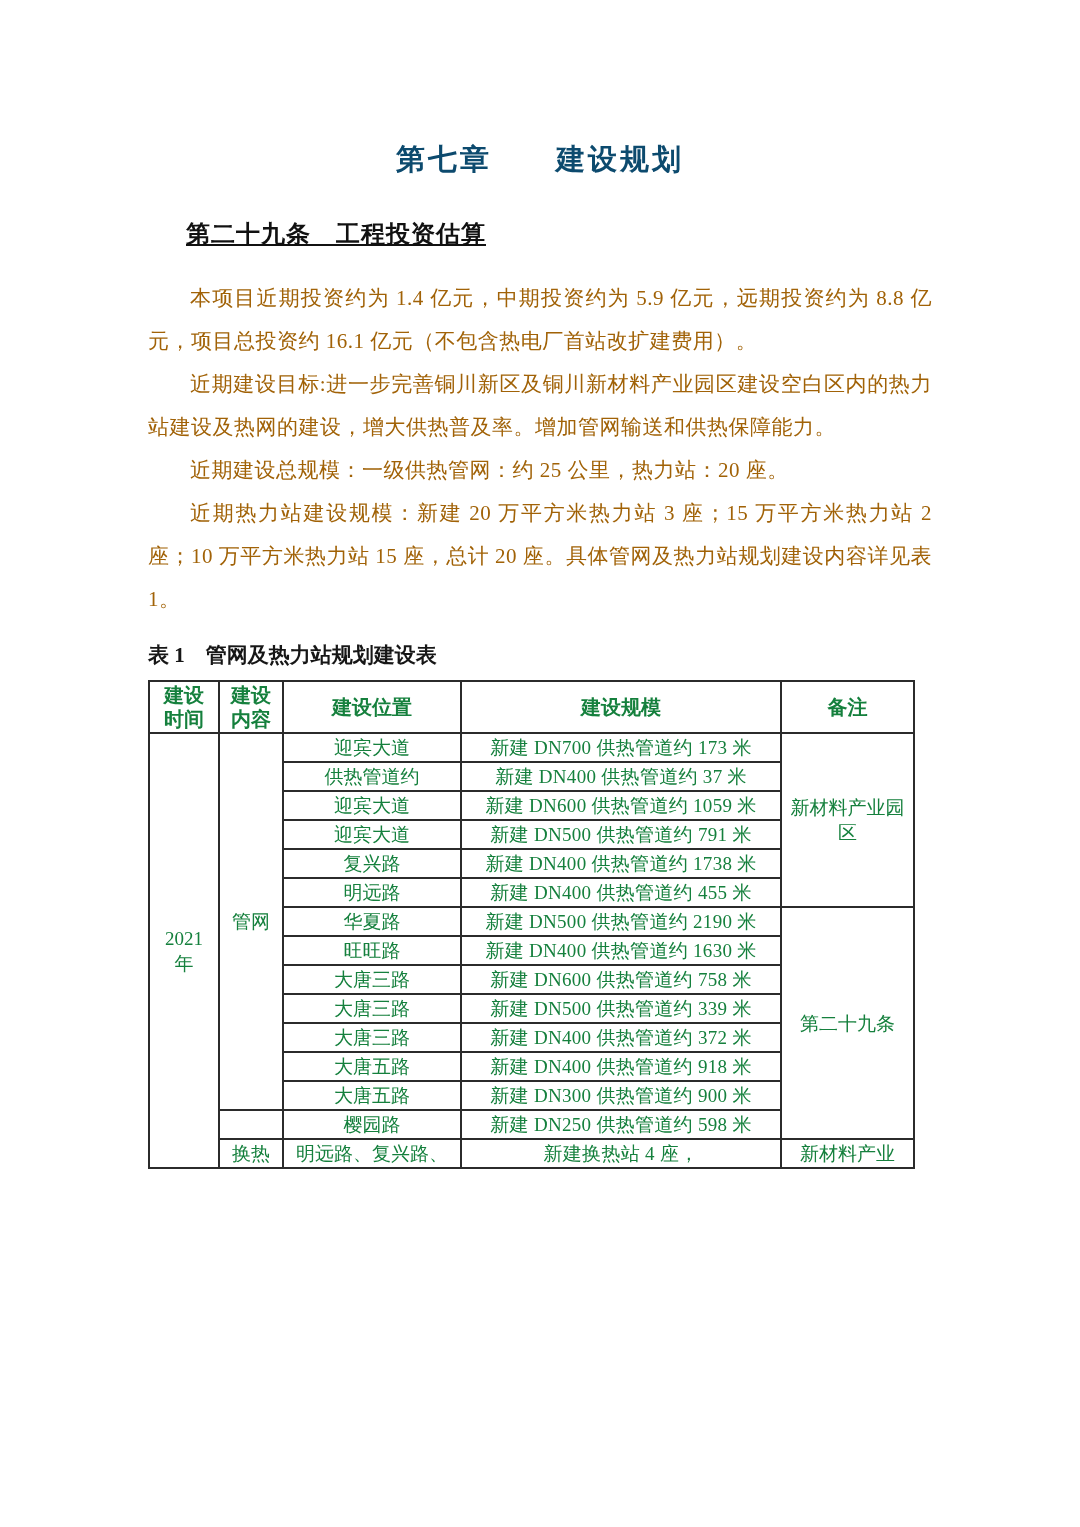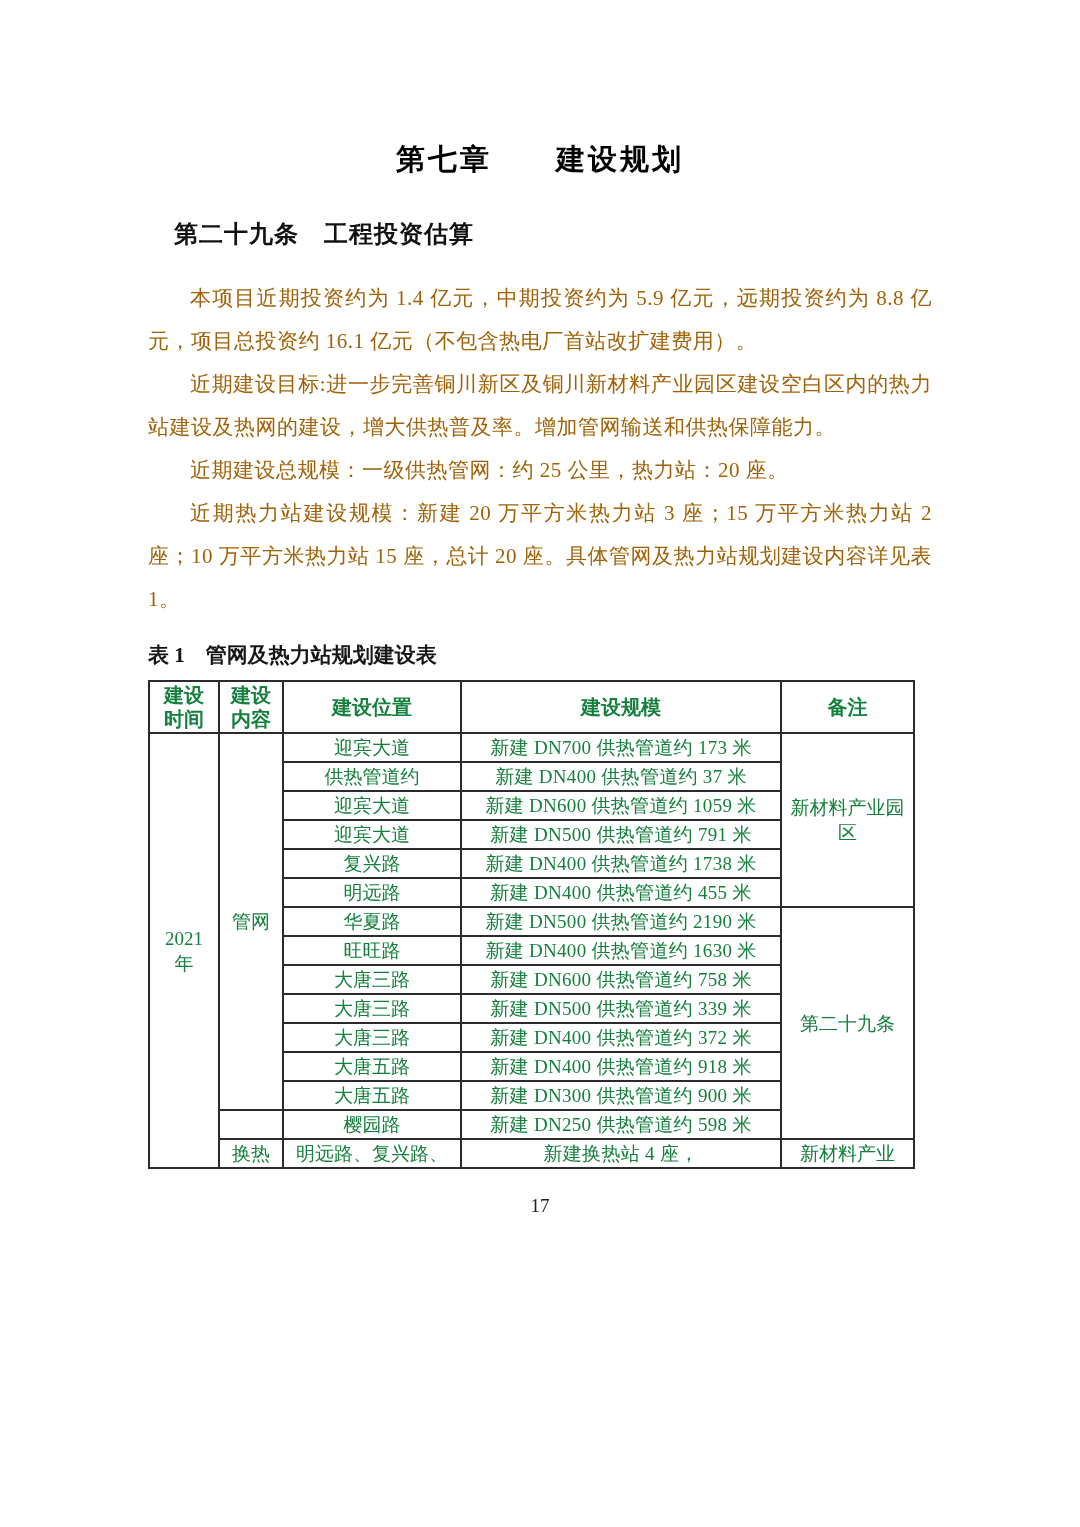--- a/index.html
+++ b/index.html
@@ -15,29 +15,30 @@
     padding: 140px 148px 0 148px;
     background: #ffffff;
     position: relative;
   }
   .chapter-title {
     text-align: center;
     font-size: 29px;
     font-weight: bold;
     letter-spacing: 3px;
     font-family: "Liberation Serif", serif;
-    color: #000000;
+    color: #0c4a6e;
   }
   .section-heading {
     font-family: "Liberation Sans", sans-serif;
     font-weight: bold;
     font-size: 24px;
     color: #111111;
-    margin: 38px 0 27px 26px;
+    margin: 38px 0 27px 38px;
     letter-spacing: 1px;
+    text-decoration: underline;
   }
   .para {
     font-size: 21px;
     line-height: 43px;
     text-align: justify;
     text-indent: 2em;
     color: #a16207;
     letter-spacing: 0.5px;
   }
   .table-block { margin-top: 20px; }
@@ -184,15 +185,14 @@
           <tr>
             <td class="content-cell" rowspan="1">换热</td>
             <td class="position-cell">明远路、复兴路、</td>
             <td class="scale-cell">新建换热站 4 座，</td>
             <td class="remark-cell" rowspan="1">新材料产业</td>
           </tr>
         </tbody>
     </table>
   </div>
 
-  <div class="page-number">17</div>
 
 </div>
 
 </body></html>

